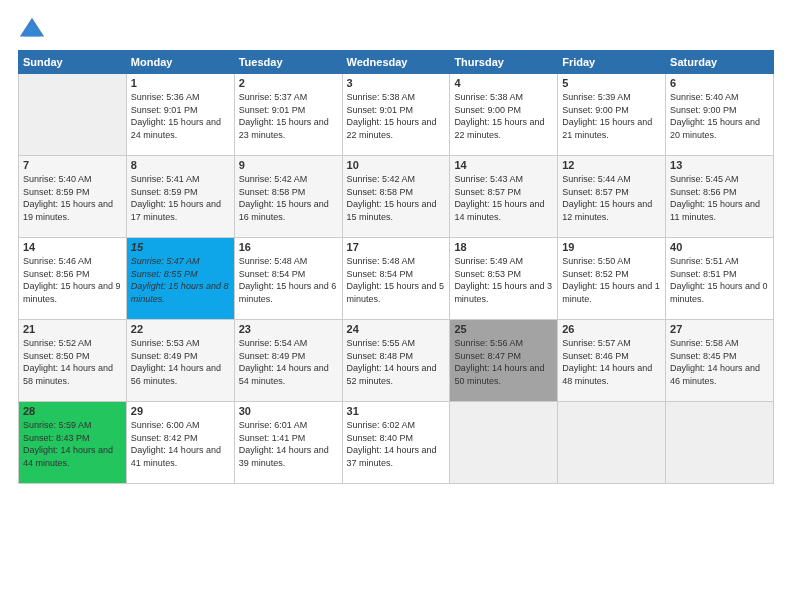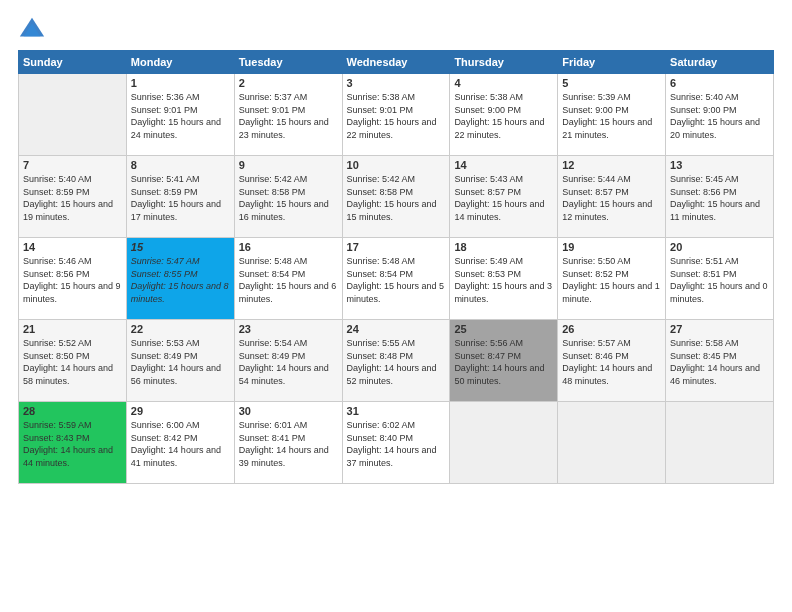--- a/index.html
+++ b/index.html
@@ -253,21 +253,21 @@
 Sunset: 8:53 PM
 Daylight: 15 hours and 3 minutes.</div>
           </td>
           <td style="background: rgb(255, 255, 255);">
             <div class="day-number">19</div>
             <div class="day-info" style="white-space: pre-line;">Sunrise: 5:50 AM
 Sunset: 8:52 PM
 Daylight: 15 hours and 1 minute.</div>
           </td>
           <td style="background: rgb(255, 255, 255);">
-            <div class="day-number">20</div>
+            <div class="day-number">40</div>
             <div class="day-info" style="white-space: pre-line;">Sunrise: 5:51 AM
 Sunset: 8:51 PM
 Daylight: 15 hours and 0 minutes.</div>
           </td>
         </tr>
         <tr>
           <td style="background: rgb(245, 245, 245);">
             <div class="day-number">21</div>
             <div class="day-info" style="white-space: pre-line;">Sunrise: 5:52 AM
 Sunset: 8:50 PM
@@ -319,21 +319,21 @@
           </td>
           <td style="background: rgb(255, 255, 255);">
             <div class="day-number">29</div>
             <div class="day-info" style="white-space: pre-line;">Sunrise: 6:00 AM
 Sunset: 8:42 PM
 Daylight: 14 hours and 41 minutes.</div>
           </td>
           <td style="background: rgb(255, 255, 255);">
             <div class="day-number">30</div>
             <div class="day-info" style="white-space: pre-line;">Sunrise: 6:01 AM
-Sunset: 8:41 PM
+Sunset: 1:41 PM
 Daylight: 14 hours and 39 minutes.</div>
           </td>
           <td style="background: rgb(255, 255, 255);">
             <div class="day-number">31</div>
             <div class="day-info" style="white-space: pre-line;">Sunrise: 6:02 AM
 Sunset: 8:40 PM
 Daylight: 14 hours and 37 minutes.</div>
           </td>
           <td class="empty-cell" style="background: rgb(239, 239, 239);"></td>
           <td class="empty-cell" style="background: rgb(239, 239, 239);"></td>

